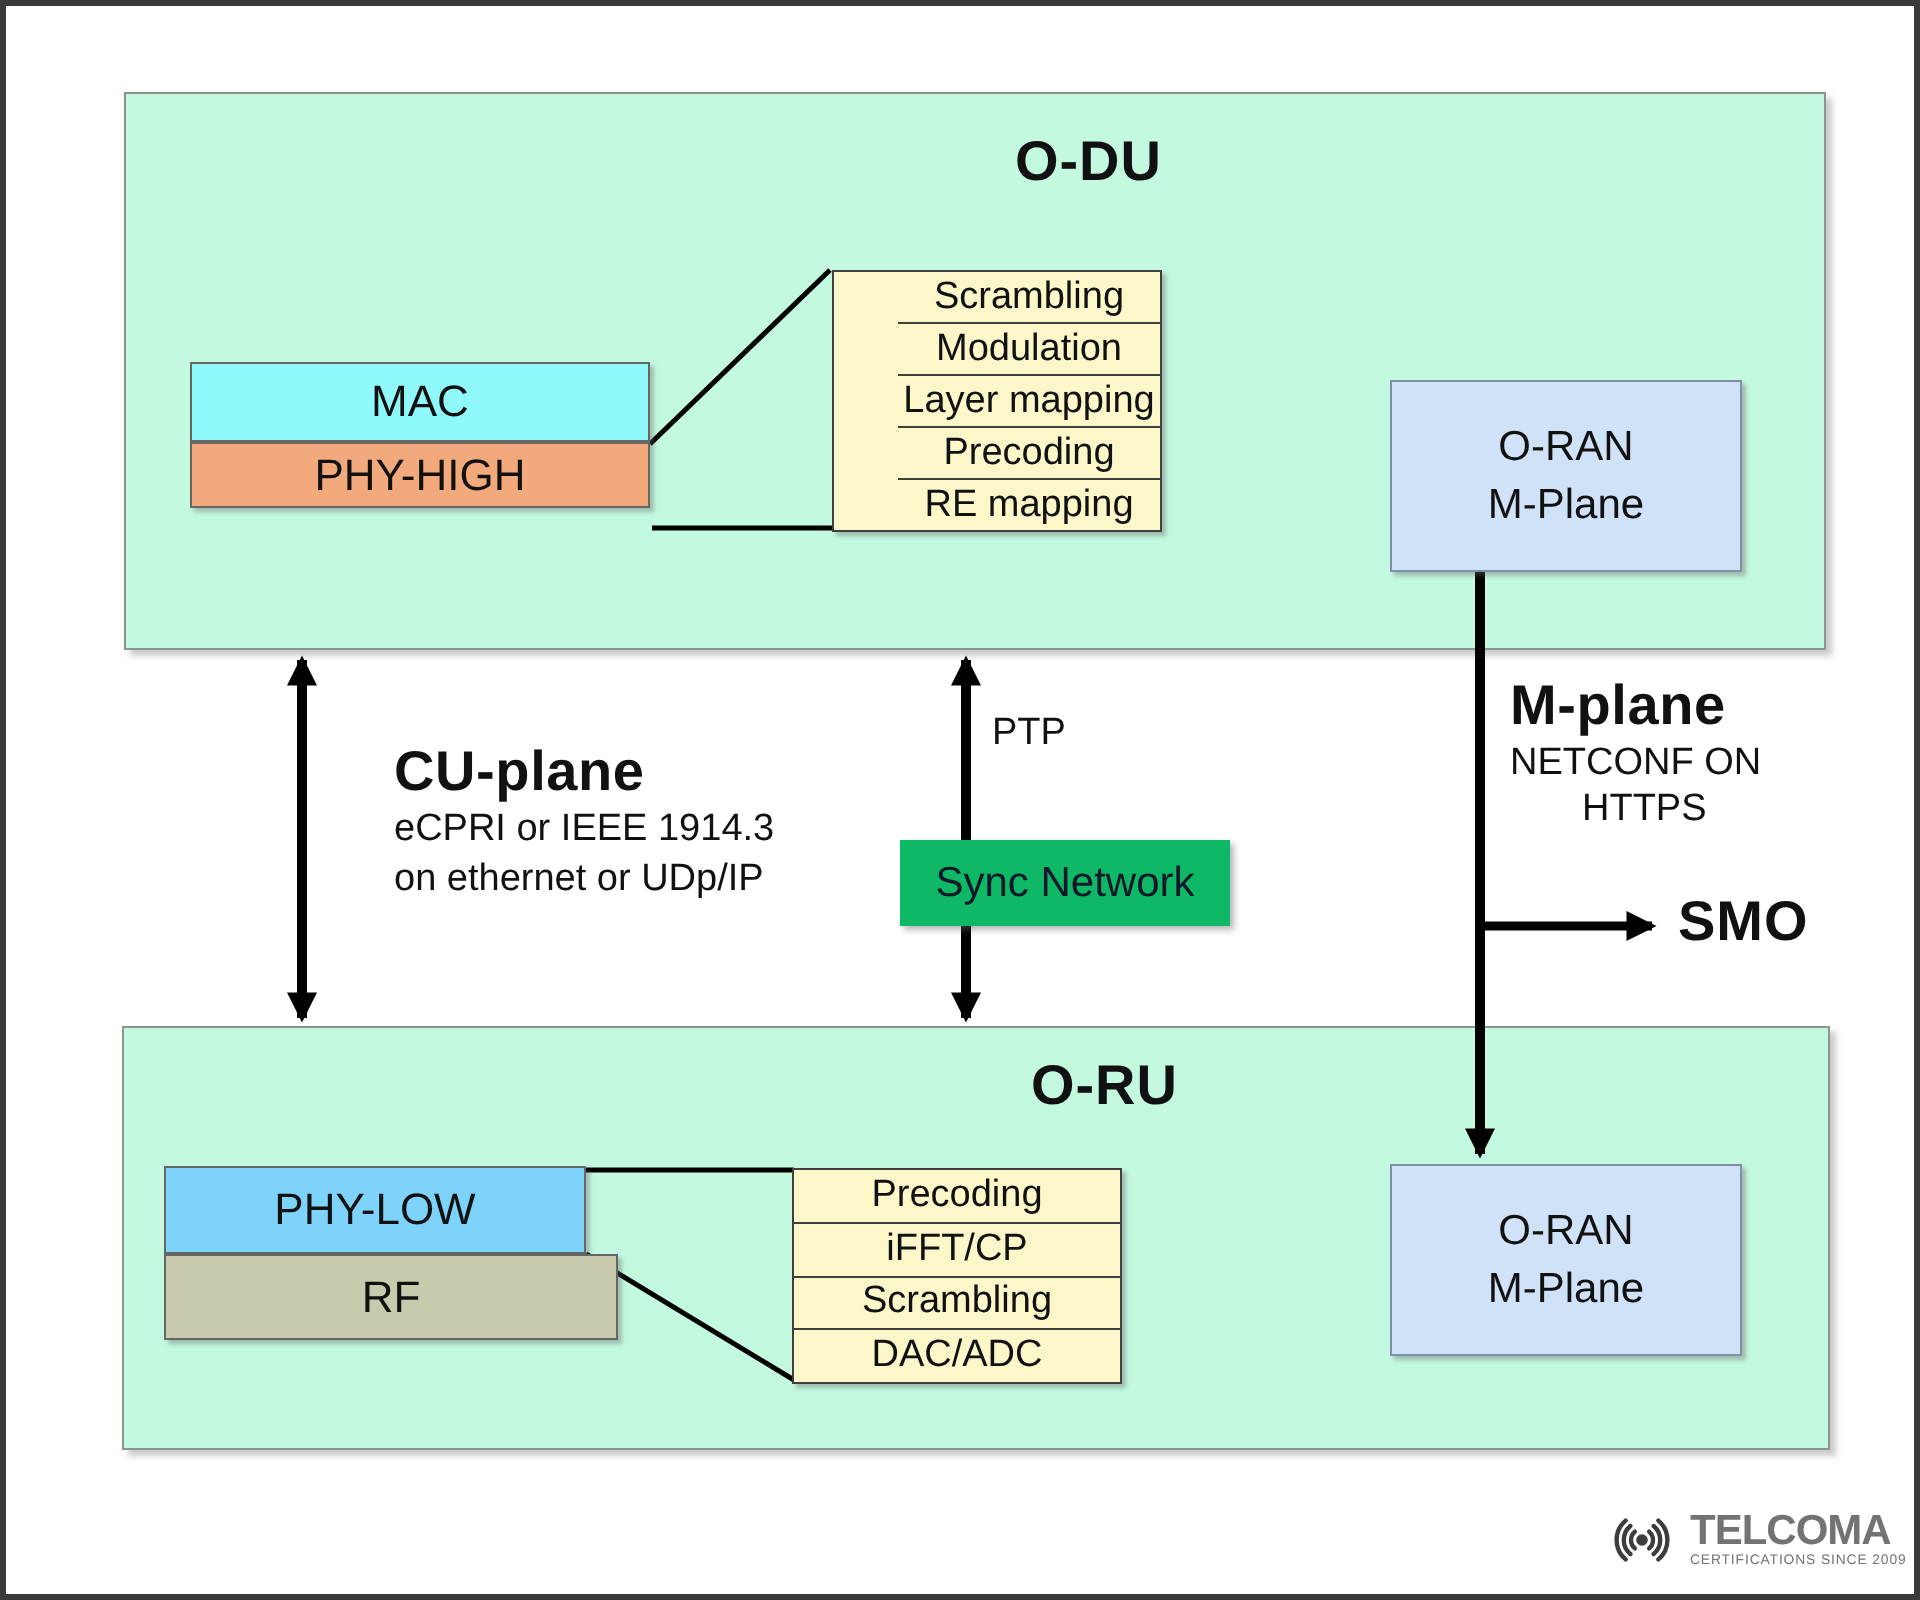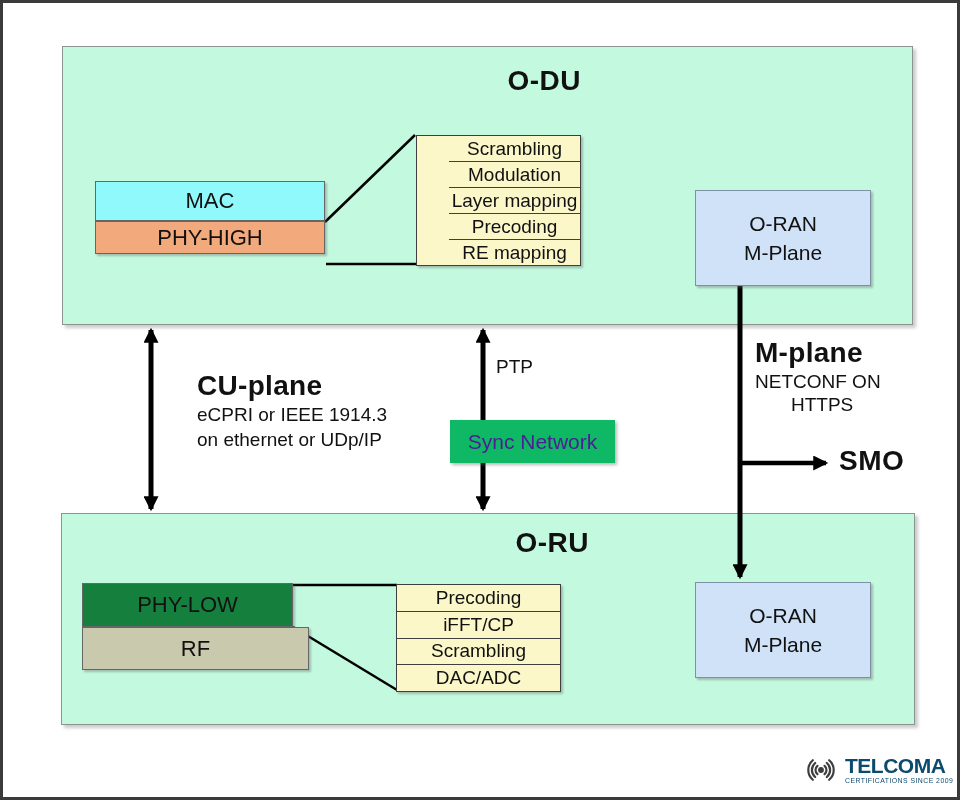--- a/index.html
+++ b/index.html
@@ -30,34 +30,34 @@
     flex:1;display:flex;align-items:center;justify-content:center;font-size:19px;
   }
   .yrow + .yrow{border-top:1.6px solid #3f3f3f;}
   .mbox{
     position:absolute;width:176px;height:96px;background:#d0e2f7;border:1px solid #7f8fa6;
     display:flex;flex-direction:column;align-items:center;justify-content:center;
     font-size:21px;line-height:1.4;z-index:3;box-shadow:2px 2px 2px rgba(100,100,100,.4);
   }
   .syncbox{
     position:absolute;left:447px;top:417px;width:165px;height:43px;background:#0eb864;
-    display:flex;align-items:center;justify-content:center;font-size:21px;color:#4c1d95;
+    display:flex;align-items:center;justify-content:center;font-size:21px;color:#0f172a;
     z-index:3;box-shadow:2px 2px 3px rgba(100,100,100,.45);
   }
   .plane-label{position:absolute;z-index:3;}
   .plane-label .head{font-size:28px;font-weight:700;letter-spacing:.3px;line-height:1.1;}
   .plane-label .sub{font-size:19px;line-height:1.2;margin-top:2px;}
   .smo{
     position:absolute;left:836px;top:442px;font-size:28px;font-weight:700;
     letter-spacing:.5px;z-index:3;
   }
   .overlay-svg{position:absolute;left:0;top:0;z-index:2;}
   .logo{
     position:absolute;left:798px;top:752px;display:flex;align-items:center;gap:4px;
-    color:#0c4a6e;z-index:3;
+    color:#737373;z-index:3;
   }
   .logo .txt{display:flex;flex-direction:column;line-height:1;}
   .logo .name{font-size:21px;font-weight:700;letter-spacing:-0.5px;}
   .logo .tagline{font-size:6.9px;letter-spacing:.45px;margin-top:2px;white-space:nowrap;}
 </style>
 </head>
 <body>
 
 <div class="canvas">
 
@@ -76,21 +76,21 @@
   </div>
 
   <div class="mbox" style="left:692px;top:187px;">
     <div>O-RAN</div>
     <div>M-Plane</div>
   </div>
 
   <div class="gbox" style="left:58px;top:510px;width:854px;height:212px;"></div>
   <div class="section-title" style="left:100px;top:524px;width:486px;">O-RU</div>
 
-  <div class="layer" style="left:79px;top:580px;width:211px;height:44px;background:#15803d;">PHY-LOW</div>
+  <div class="layer" style="left:79px;top:580px;width:211px;height:44px;background:#7dd3fc;">PHY-LOW</div>
   <div class="layer" style="left:79px;top:624px;width:227px;height:43px;background:#c9c9ad;">RF</div>
 
   <div class="ystack" style="left:393px;top:581px;width:165px;height:108px;">
     <div class="yrow">Precoding</div>
     <div class="yrow">iFFT/CP</div>
     <div class="yrow">Scrambling</div>
     <div class="yrow">DAC/ADC</div>
   </div>
 
   <div class="mbox" style="left:692px;top:579px;">

